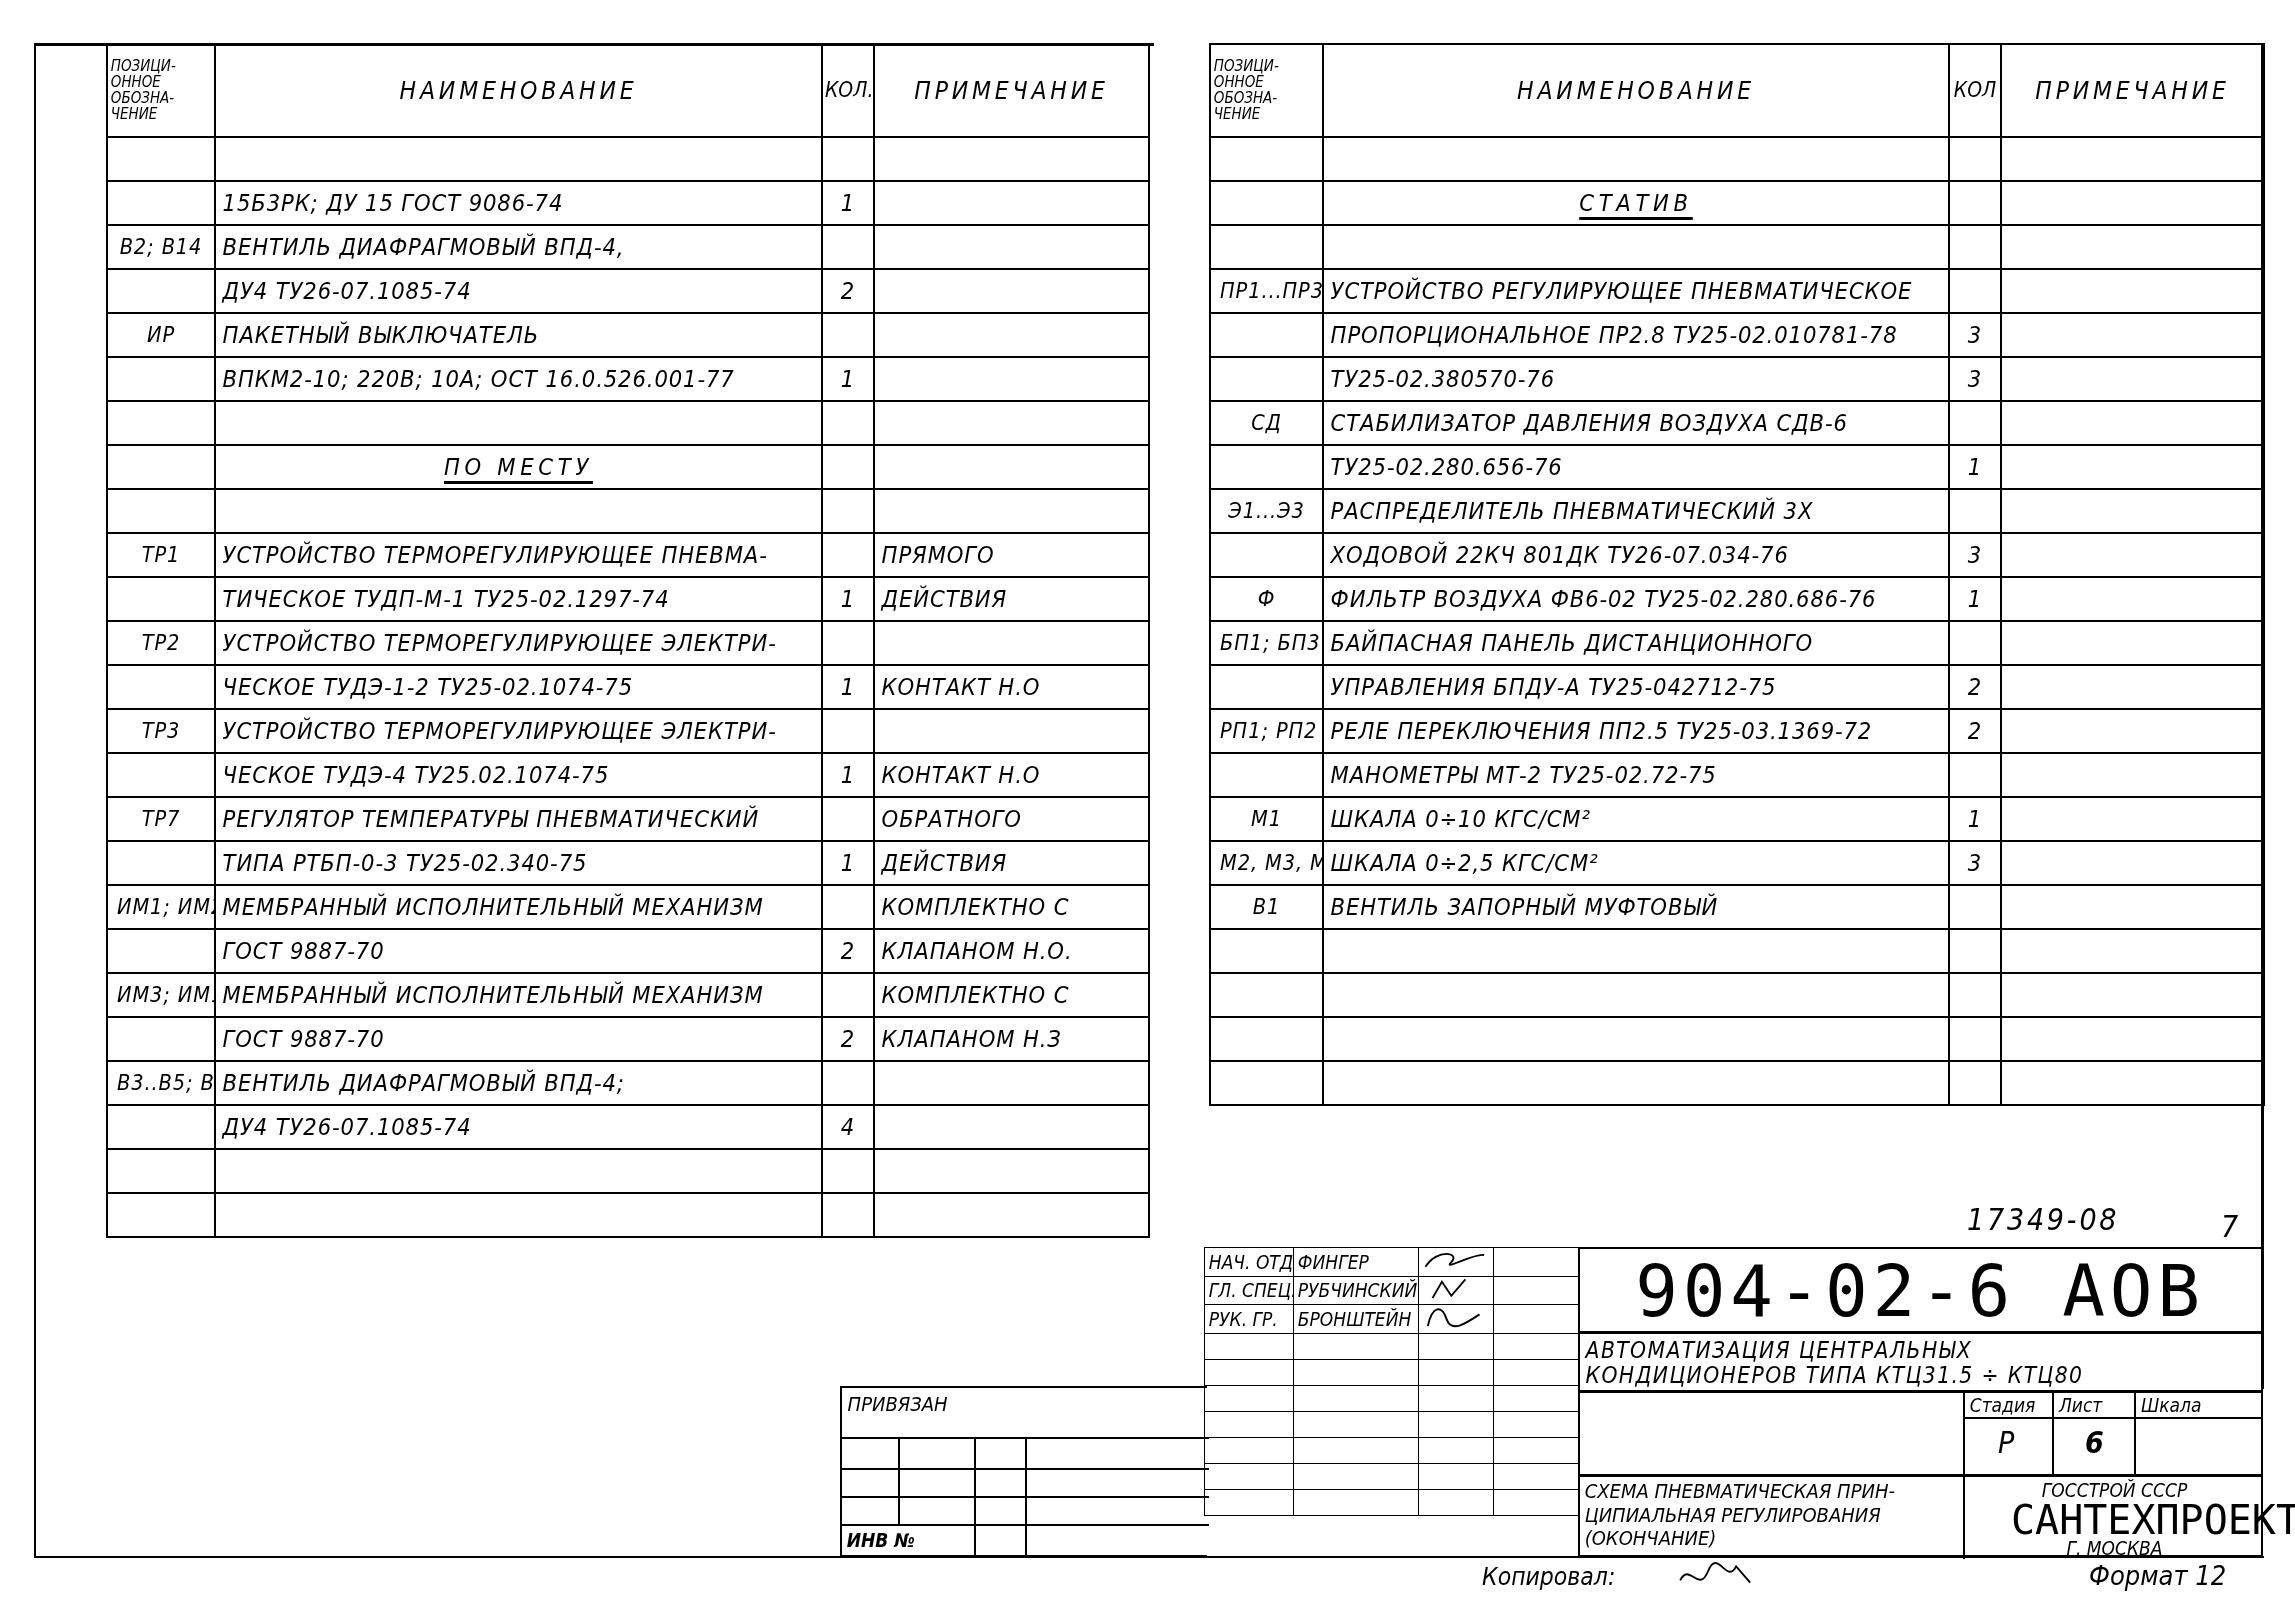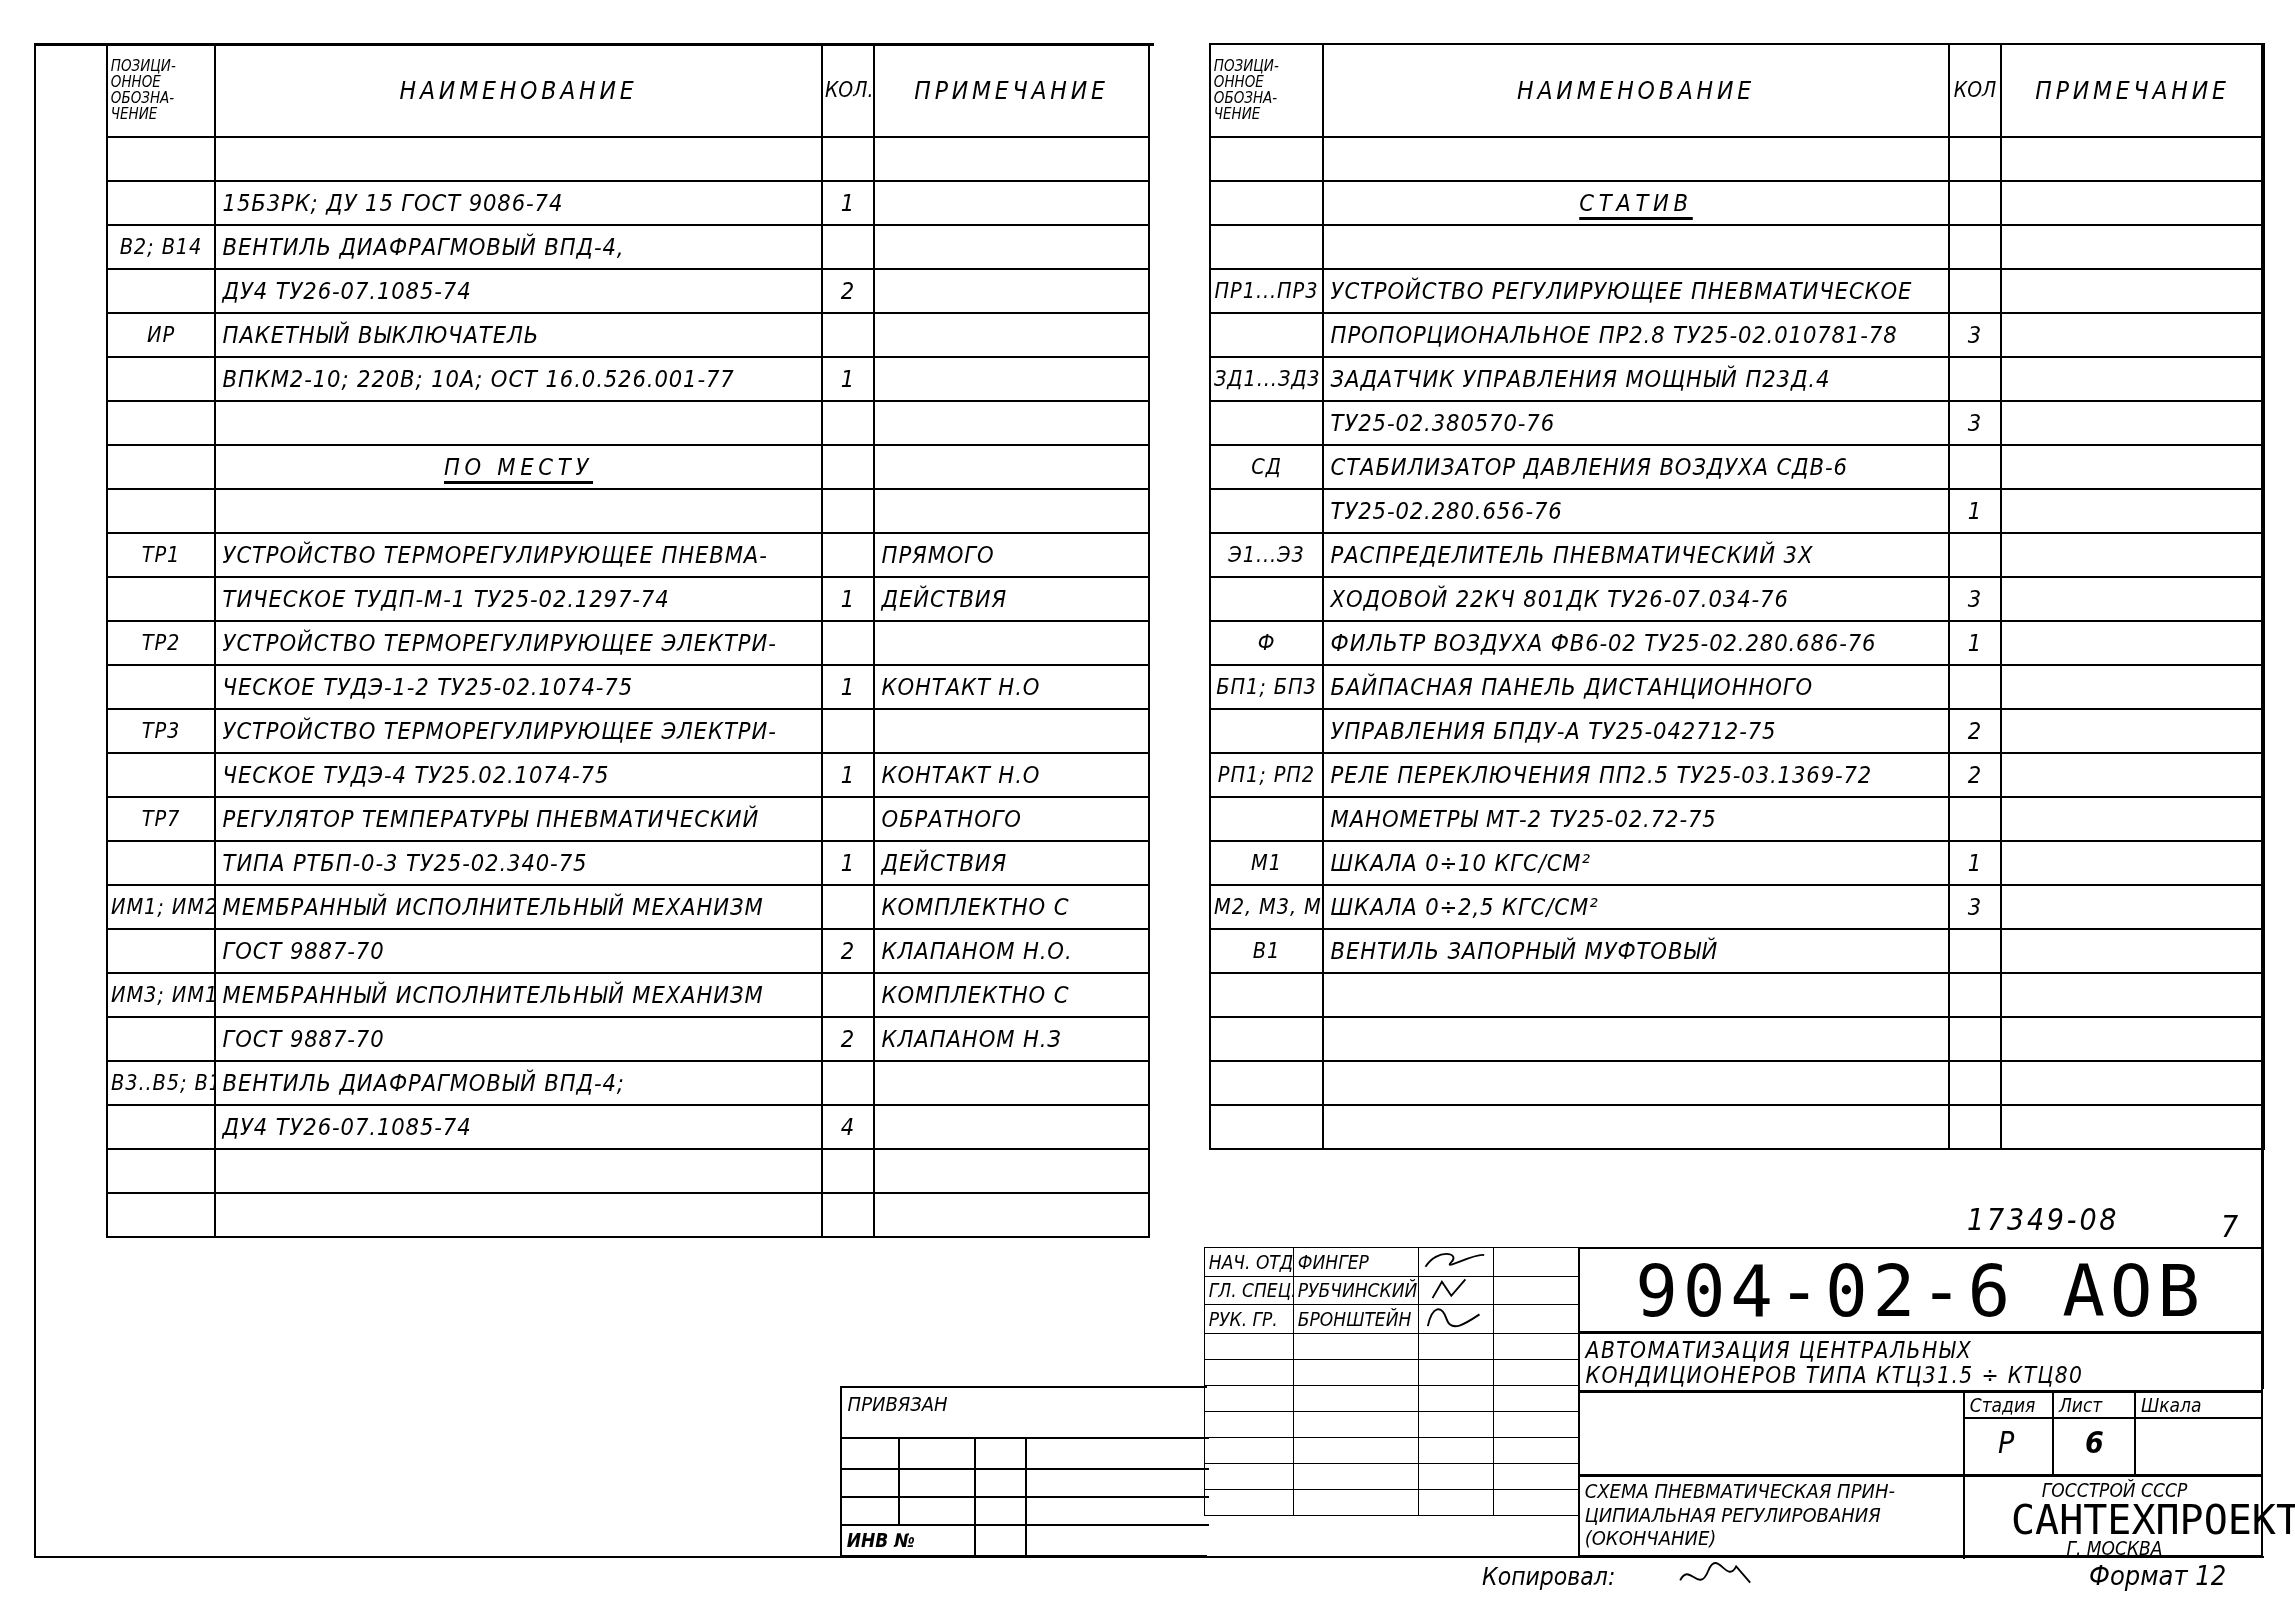--- a/index.html
+++ b/index.html
@@ -7,21 +7,21 @@
          font-family:"DejaVu Sans Condensed","DejaVu Sans",sans-serif; color:#000; }
   .abs { position:absolute; }
   .frame { position:absolute; border:2.8px solid #000; box-sizing:border-box; }
   table.spec { position:absolute; border-collapse:collapse; table-layout:fixed; }
   table.spec td, table.spec th { border:2.4px solid #000; padding:0 6.6px; height:42px;
         font-style:italic; font-size:23.5px; font-weight:normal; white-space:nowrap; overflow:hidden;
         letter-spacing:0.9px; text-transform:uppercase; }
   table.spec th { height:85px; font-size:24.5px; letter-spacing:3.8px; }
   table.spec th.pos { font-size:15px; line-height:16px; letter-spacing:0; text-align:left; padding:2.8px; white-space:normal; }
   table.spec th.qty { font-size:21px; letter-spacing:0; padding:0 1.9px; }
-  table.spec td.pos { text-align:center; font-size:21.6px; padding:0 3px;margin-left:48px; }
+  table.spec td.pos { text-align:center; font-size:21.6px; padding:0 9px;margin-left:48px; }
   table.spec td.qty { text-align:center; padding:0; }
   table.spec td.section { text-align:center; text-decoration:underline; text-decoration-thickness:2.8px; text-underline-offset:5.6px; letter-spacing:4.7px; }
   .tb { position:absolute; border-collapse:collapse; table-layout:fixed; }
   .tb td { border:1.9px solid #000; padding:0 3.8px; font-style:italic; font-size:19px; white-space:nowrap; overflow:hidden; text-transform:uppercase; }
   .big-code { font-family:"DejaVu Sans Mono","Liberation Mono",monospace; font-size:71px; font-style:normal !important; text-align:center; letter-spacing:4.7px; }
   .org { font-family:"DejaVu Sans Mono","Liberation Mono",monospace; font-style:normal !important; font-size:40px; }
   .note { position:absolute; font-style:italic; font-size:28px; }
 </style>
 </head>
 <body>
@@ -236,26 +236,20 @@
       <tr>
         <td class="pos">ПР1...ПР3</td>
         <td>Устройство регулирующее пневматическое</td>
         <td class="qty"></td>
         <td></td>
       </tr>
       <tr>
         <td class="pos"></td>
         <td>пропорциональное  ПР2.8  ТУ25-02.010781-78</td>
         <td class="qty">3</td>
-        <td></td>
-      </tr>
-      <tr>
-        <td class="pos">ЗД1...ЗД3</td>
-        <td>Задатчик управления мощный  П23Д.4</td>
-        <td class="qty"></td>
         <td></td>
       </tr>
       <tr>
         <td class="pos"></td>
         <td>ТУ25-02.380570-76</td>
         <td class="qty">3</td>
         <td></td>
       </tr>
       <tr>
         <td class="pos">СД</td>

